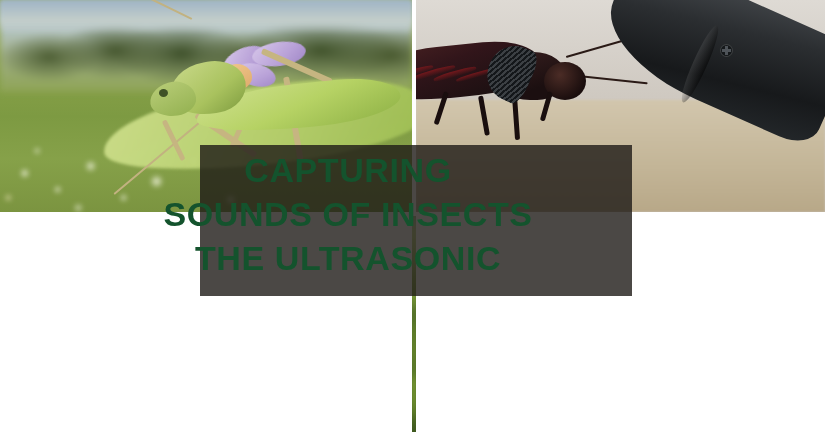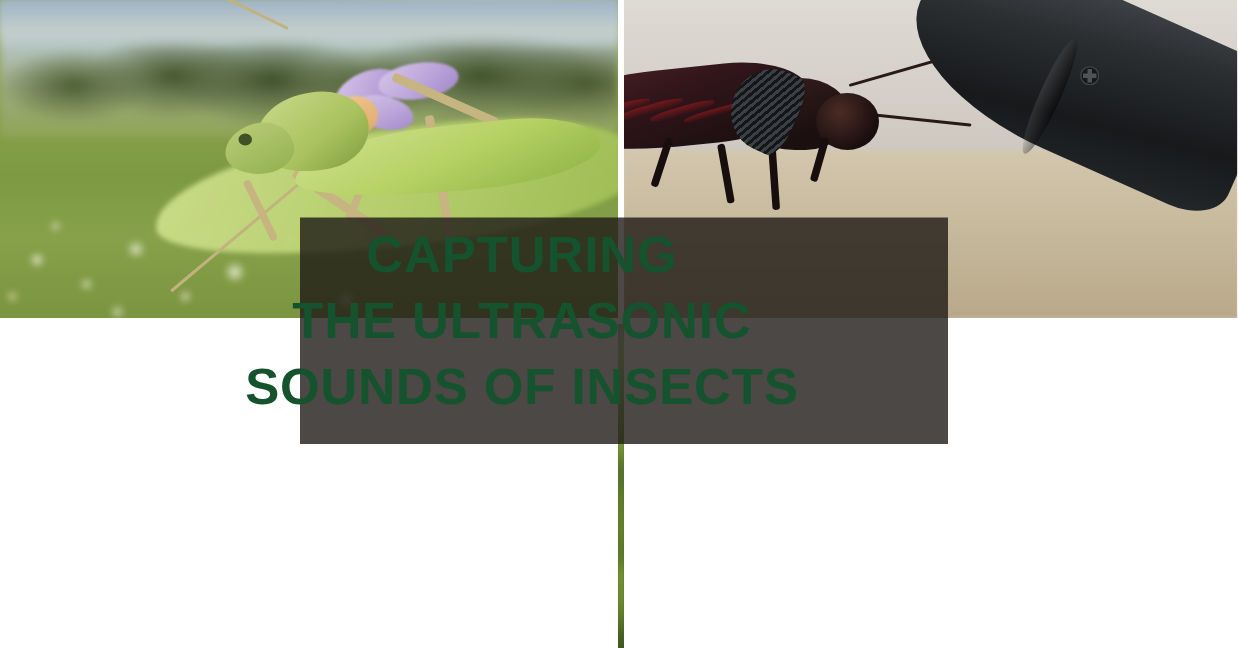--- a/index.html
+++ b/index.html
@@ -388,17 +388,17 @@
       <div class="finger" style="left:200px;top:-6px;width:230px;height:56px;transform:rotate(10deg);"></div>
 
     </div>
 
   </div>
 
   <div id="title-overlay"></div>
 
   <div id="headline">
     <span class="line">CAPTURING</span>
+    <span class="line">SOUNDS OF INSECTS</span>
     <span class="line">THE ULTRASONIC</span>
-    <span class="line">SOUNDS OF INSECTS</span>
   </div>
 
 </div>
 
 </body></html>

